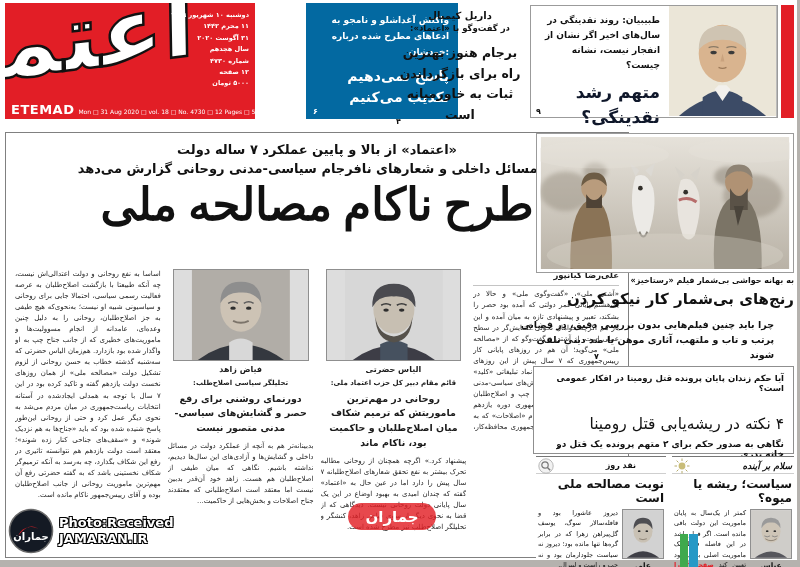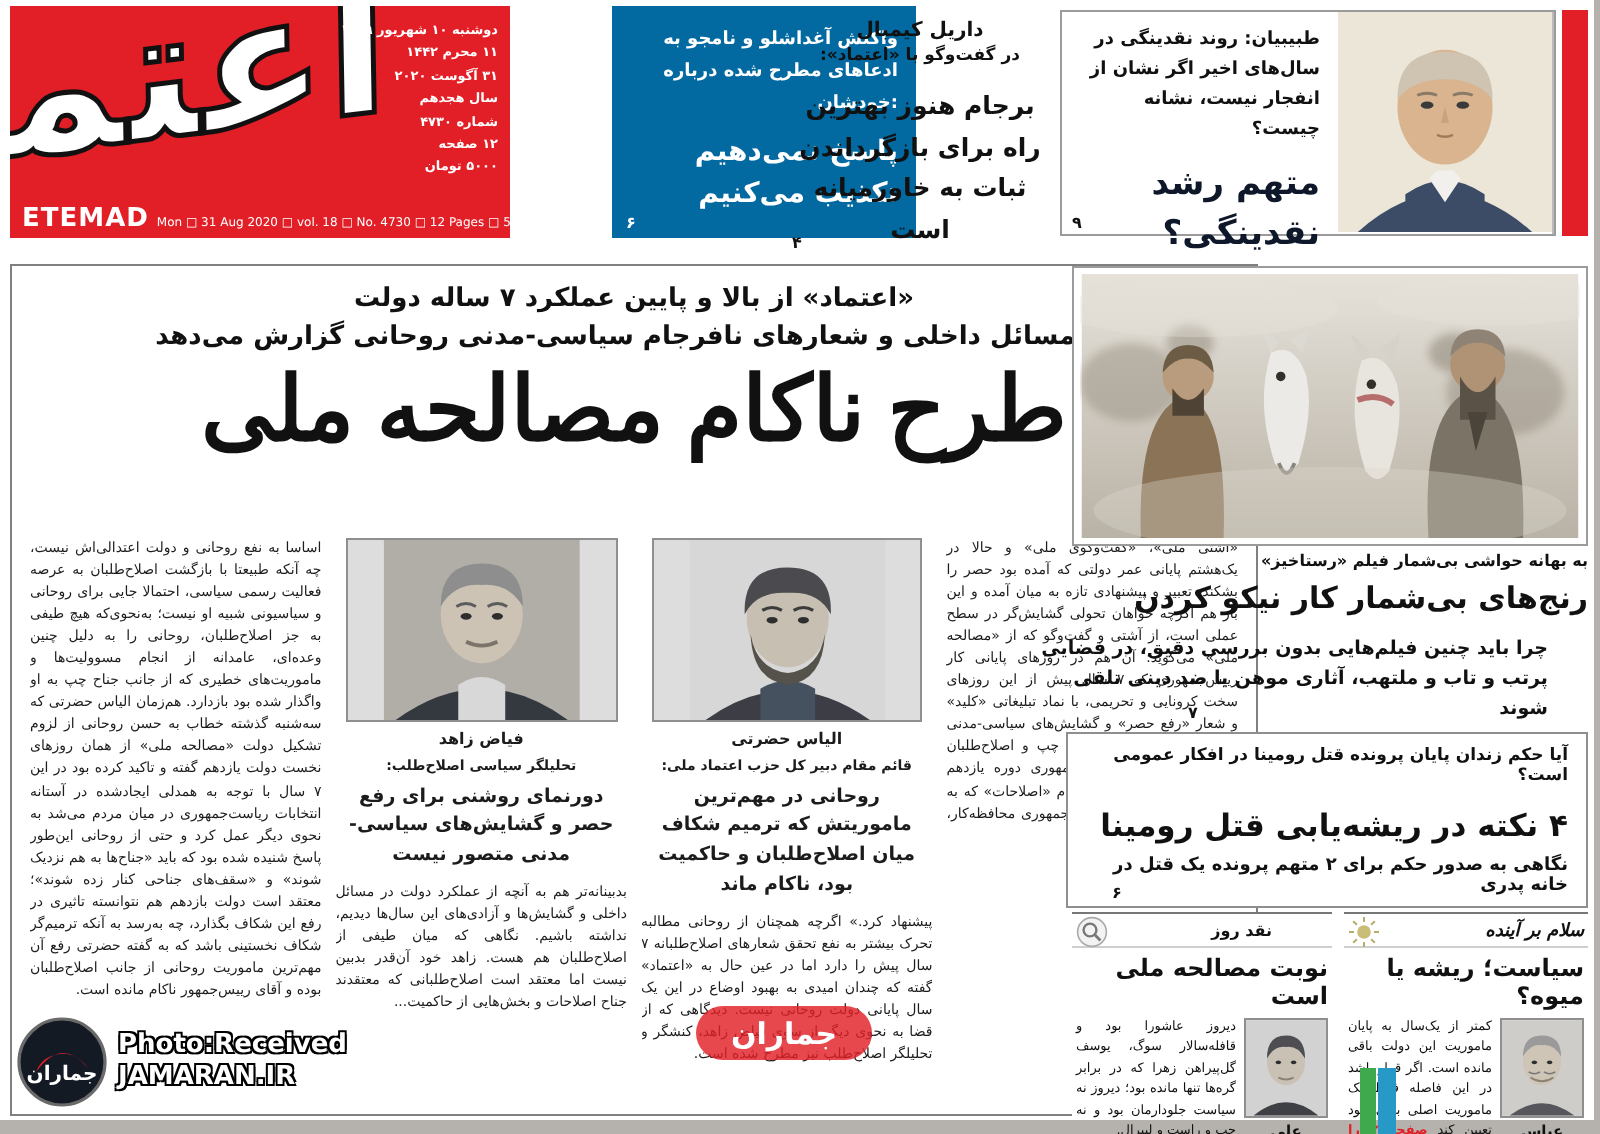--- a/index.html
+++ b/index.html
@@ -61,21 +61,21 @@
   .horses { left:536px; top:133px; width:258px; height:140px; border:1px solid #9b9b9b; background:#fff; padding:3px; }
   .horses svg { width:100%; height:100%; display:block; }
   .rail { color:#111; text-align:right; }
   .rasta-cap { left:536px; top:276px; width:258px; font-size:8px; font-weight:bold; }
   .rasta-head { left:536px; top:290px; width:258px; font-size:15px; font-weight:800; }
   .rasta-sub { left:516px; top:317px; width:258px; font-size:9.5px; font-weight:bold; line-height:1.6; }
   .rasta-num { left:594px; top:352px; font-size:8px; font-weight:bold; color:#111; }
 
   .romina { left:533px; top:366px; width:261px; height:88px; border:1px solid #8f8f8f; background:#fff; padding:6px 9px 2px; text-align:right; color:#111; }
   .romina .kick { font-size:8.5px; font-weight:bold; }
-  .romina .head { font-size:15.5px; font-weight:700; margin-top:11px; }
+  .romina .head { font-size:15.5px; font-weight:400; margin-top:22px; }
   .romina .sub { font-size:9px; font-weight:bold; margin-top:6px; }
   .romina .pagenum { position:absolute; left:22px; bottom:2px; color:#111; }
 
   .minibox { top:456px; height:102px; border-top:1px solid #777; background:#fff; color:#111; }
   .naqd { left:536px; width:130px; }
   .salam { left:672px; width:122px; }
   .mb-head { display:flex; align-items:center; justify-content:space-between; direction:rtl; padding:2px 2px 1px; border-bottom:1px solid #cfcfcf; height:17px; }
   .mb-sect { font-size:9px; font-weight:800; font-style:italic; }
   .naqd .mb-sect { font-style:normal; font-size:8px; margin-left:auto; margin-right:28px; }
   .mb-title { font-size:12px; font-weight:800; text-align:right; padding:3px 2px 2px; }
@@ -159,20 +159,21 @@
     </div>
   </div>
   <div class="redbar abs"></div>
 
   <div class="mainbox abs">
     <div class="kick1 rtl">«اعتماد» از بالا و پایین عملکرد ۷ ساله دولت</div>
     <div class="kick2 rtl">در مسائل داخلی و شعارهای نافرجام سیاسی-مدنی روحانی گزارش می‌دهد</div>
     <div class="bigline rtl">طرح ناکام مصالحه ملی</div>
     <div class="cols">
       <div class="col">
+        <div class="byline">علی‌رضا کیانپور</div>
         <span>«آشتی ملی»، «گفت‌وگوی ملی» و حالا در یک‌هشتم پایانی عمر دولتی که آمده بود حصر را بشکند، تعبیر و پیشنهادی تازه به میان آمده و این بار هم اگرچه خواهان تحولی گشایش‌گر در سطح عملی است، از آشتی و گفت‌وگو که از «مصالحه ملی» می‌گوید؛ آن هم در روزهای پایانی کار رییس‌جمهوری که ۷ سال پیش از این روزهای سخت کرونایی و تحریمی، با نماد تبلیغاتی «کلید» و شعار «رفع حصر» و گشایش‌های سیاسی-مدنی با پشتیبانی تام و تمام جناح چپ و اصلاح‌طلبان وارد گود انتخابات ریاست‌جمهوری دوره یازدهم شده و دومی خواست نه با نام «اصلاحات» که به نام «اعتدال» و نه یک رییس‌جمهوری محافظه‌کار، که مصلحی سیاسی باشد.</span>
       </div>
       <div class="col">
         <div class="portrait">
           <svg viewBox="0 0 100 92">
             <rect width="100" height="92" fill="#d7d7d7"></rect>
             <path d="M8 92 Q50 62 92 92 Z" fill="#3d3d46"></path>
             <path d="M36 76 Q50 68 64 76 L64 92 L36 92 Z" fill="#46515f"></path>
             <ellipse cx="50" cy="40" rx="21" ry="25" fill="#c7bfb2"></ellipse>
             <path d="M28 38 Q27 14 50 14 Q73 14 72 38 Q66 26 50 27 Q34 26 28 38 Z" fill="#4a4a4f"></path>

